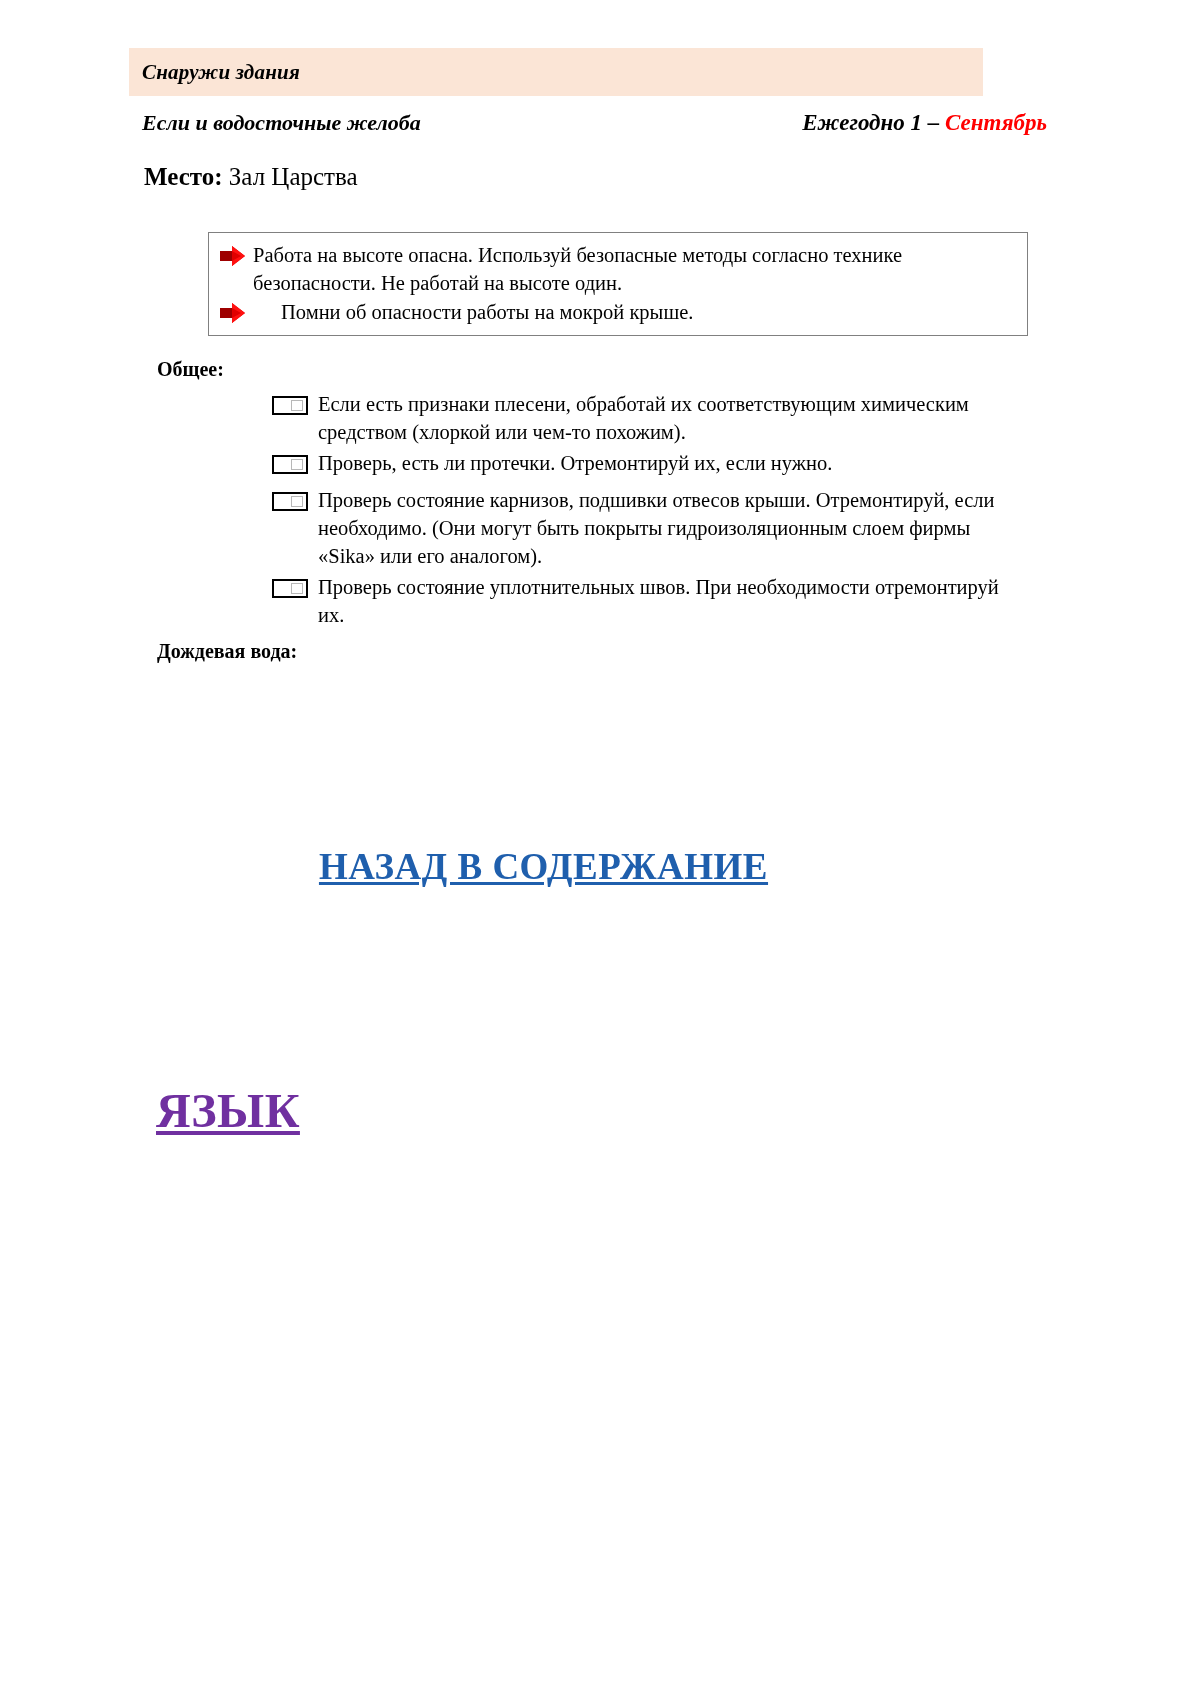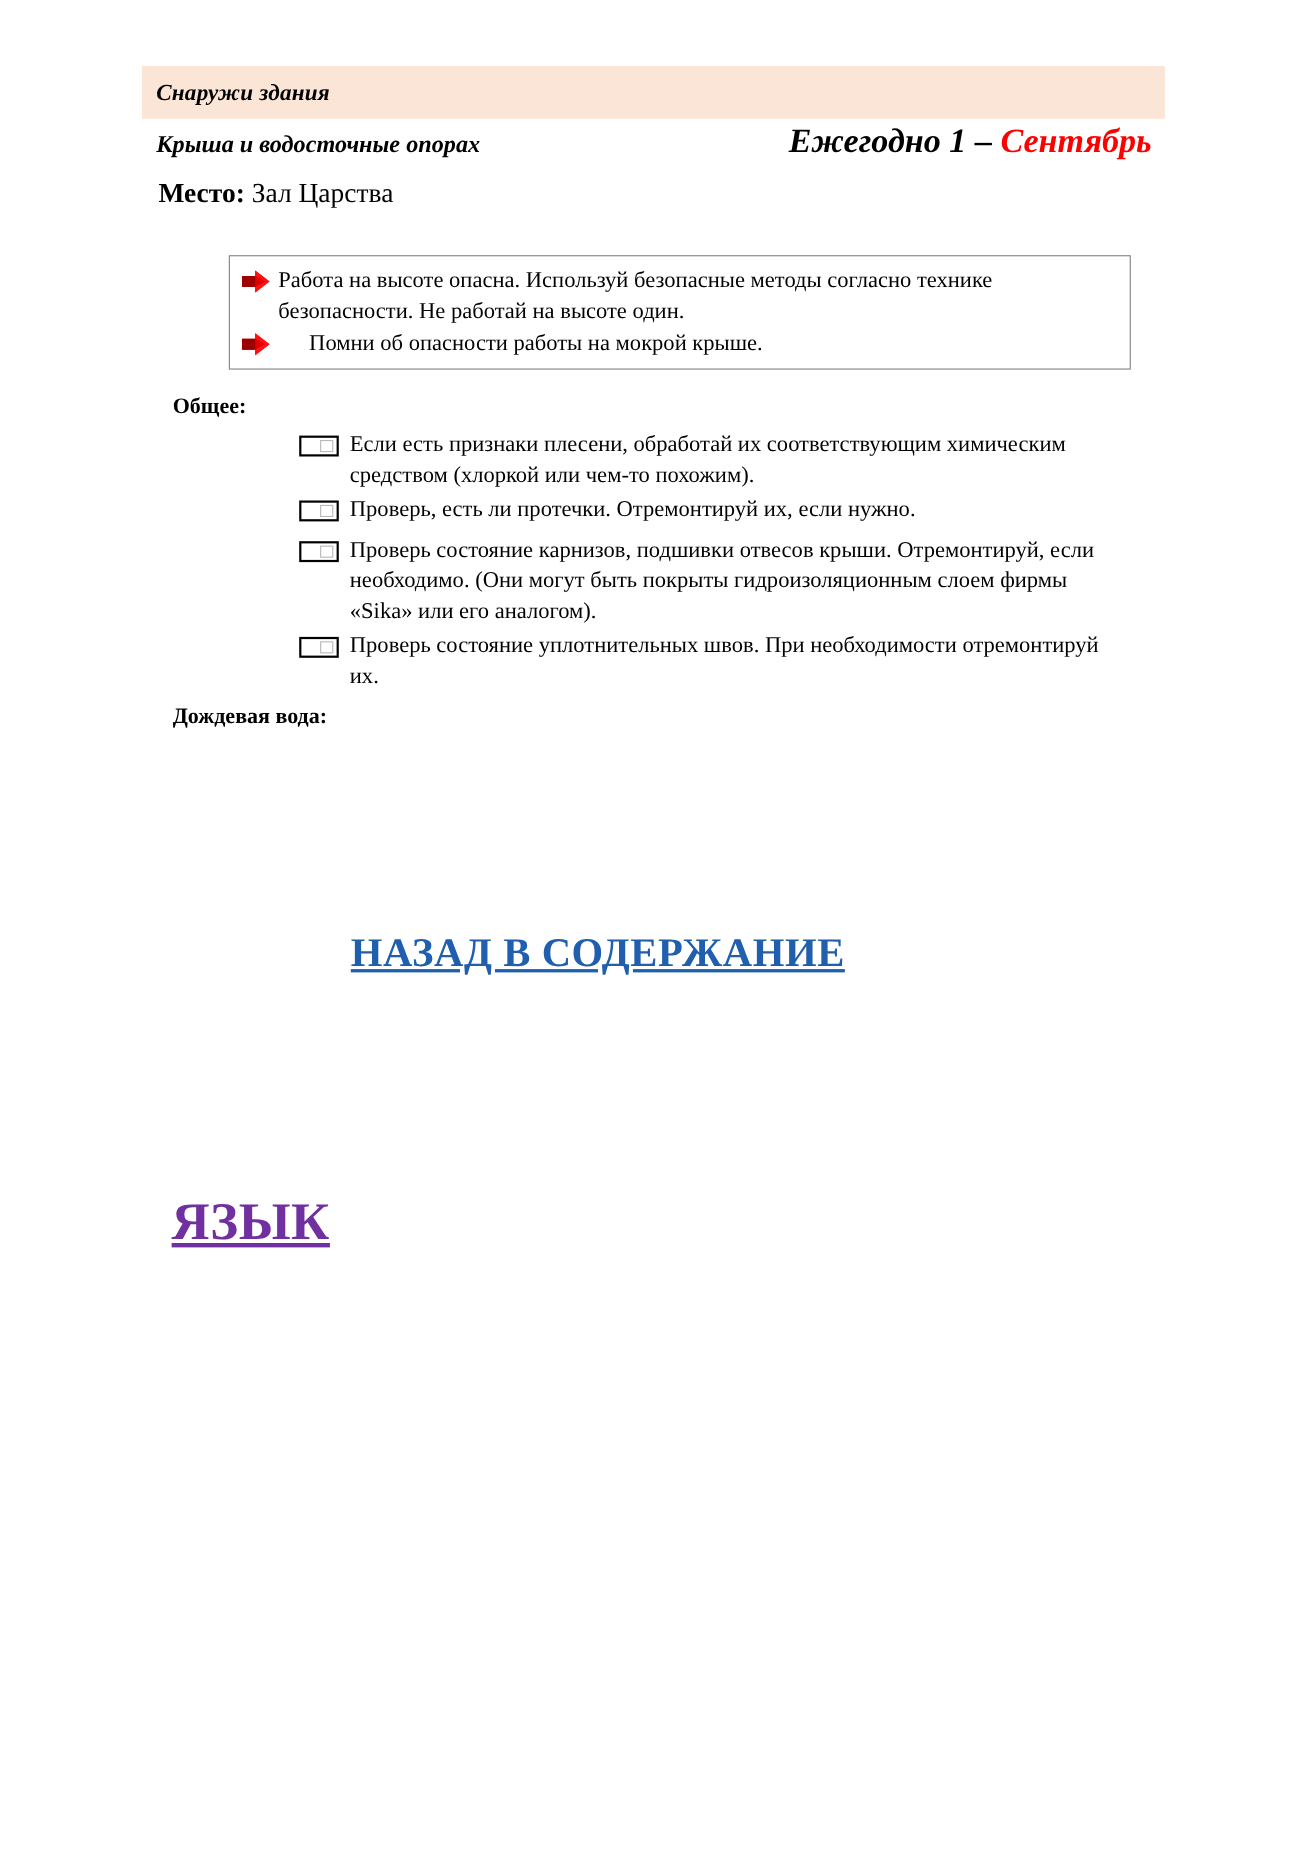--- a/index.html
+++ b/index.html
@@ -20,26 +20,25 @@
     position: absolute;
     inset: 0;
     background: #ffffff;
   }
 
   
   .header-banner {
     position: absolute;
     left: 129px;
     top: 48px;
-    width: 930px;
+    width: 854px;
     height: 48px;
     background: #FBE5D6;
     display: flex;
     align-items: center;
-    margin-top: 12px;
   }
   .header-banner-text {
     font-style: italic;
     font-weight: bold;
     font-size: 21px;
     letter-spacing: 0.2px;
     padding-left: 13px;
     color: #000;
   }
 
@@ -55,21 +54,21 @@
   }
   .doc-title {
     font-style: italic;
     font-weight: bold;
     font-size: 22px;
     white-space: nowrap;
   }
   .freq {
     font-style: italic;
     font-weight: bold;
-    font-size: 31px;
+    font-size: 23px;
     white-space: nowrap;
   }
   .freq .freq-month {
     color: #FF0000;
   }
 
   
   .location-row {
     position: absolute;
     left: 144px;
@@ -201,21 +200,21 @@
 </head>
 <body>
 
 <div class="page">
 
   <div class="header-banner">
     <div class="header-banner-text">Снаружи здания</div>
   </div>
 
   <div class="title-row">
-    <div class="doc-title">Крыша и водосточные опорах</div>
+    <div class="doc-title">Если и водосточные желоба</div>
     <div class="freq">
       <span>Ежегодно 1 – </span><span class="freq-month">Сентябрь</span>
     </div>
   </div>
 
   <div class="location-row">
     <span class="location-label">Место:</span><span class="location-value"> Зал Царства</span>
   </div>
 
   <div class="warning-box">

